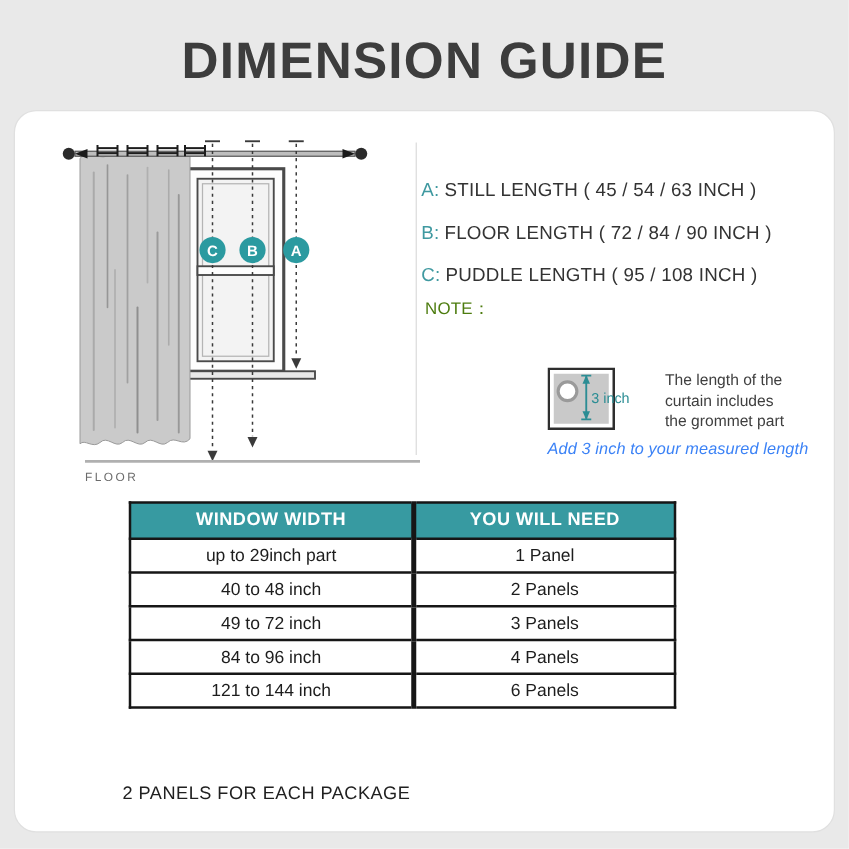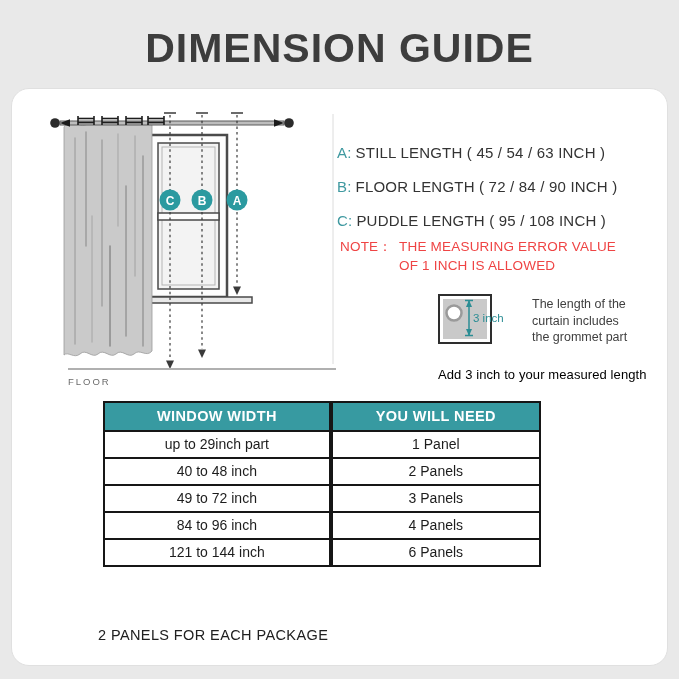--- a/index.html
+++ b/index.html
@@ -42,45 +42,47 @@
     margin-bottom:14px;
     letter-spacing:0.2px;
     line-height:20px;
   }
   .len-letter { color:#3f99a0; margin-right:4px; }
   .note-block {
     position:absolute;
     left:328px; top:148px;
     display:flex;
     font-size:13.5px;
-    color:#ef4444;
+    color:#4d7c0f;
     letter-spacing:0.2px;
     line-height:19px;
+    flex-direction:column;
   }
   .note-label { margin-right:7px; }
   .grommet-block {
     position:absolute;
     left:426px; top:205px;
     width:230px;
   }
   .grommet-row { display:flex; align-items:flex-start; }
   .grommet-desc {
     margin-left:6px;
     padding-top:2px;
     font-size:12.5px;
     line-height:16.5px;
     color:#3f3f3f;
   }
   .grommet-tip {
-    margin-top:19px;
+    margin-top:3px;
     font-size:13px;
     font-weight:500;
-    color:#000000;
+    color:#3b82f6;
     letter-spacing:0.1px;
     white-space:nowrap;
+    font-style:italic;
   }
   .size-table-wrap {
     position:absolute;
     left:91px; top:312px;
     width:438px;
   }
   table.size-table {
     width:100%;
     border-collapse:collapse;
   }
@@ -222,21 +224,20 @@
     <div class="len-line">
       <span class="len-letter">B:</span><span>FLOOR LENGTH ( 72 / 84 / 90 INCH )</span>
     </div>
     <div class="len-line">
       <span class="len-letter">C:</span><span>PUDDLE LENGTH ( 95 / 108 INCH )</span>
     </div>
   </div>
 
   <div class="note-block">
     <span class="note-label">NOTE：</span>
-    <span><span>THE MEASURING ERROR VALUE</span><br><span>OF 1 INCH IS ALLOWED</span></span>
   </div>
 
   <div class="grommet-block">
     <div class="grommet-row">
       <svg width="88" height="54" viewBox="0 0 88 54">
         <rect x="1" y="1" width="52" height="48" fill="#ffffff" stroke="#2e2e2e" stroke-width="2"></rect>
         <rect x="5" y="5" width="44" height="40" fill="#c9c9c9"></rect>
         <circle cx="16" cy="19" r="7.5" fill="#ffffff" stroke="#9a9a9a" stroke-width="2.5"></circle>
         <g stroke="#2b8d94" stroke-width="1.5">
           <line x1="27" y1="6.5" x2="35" y2="6.5"></line>

